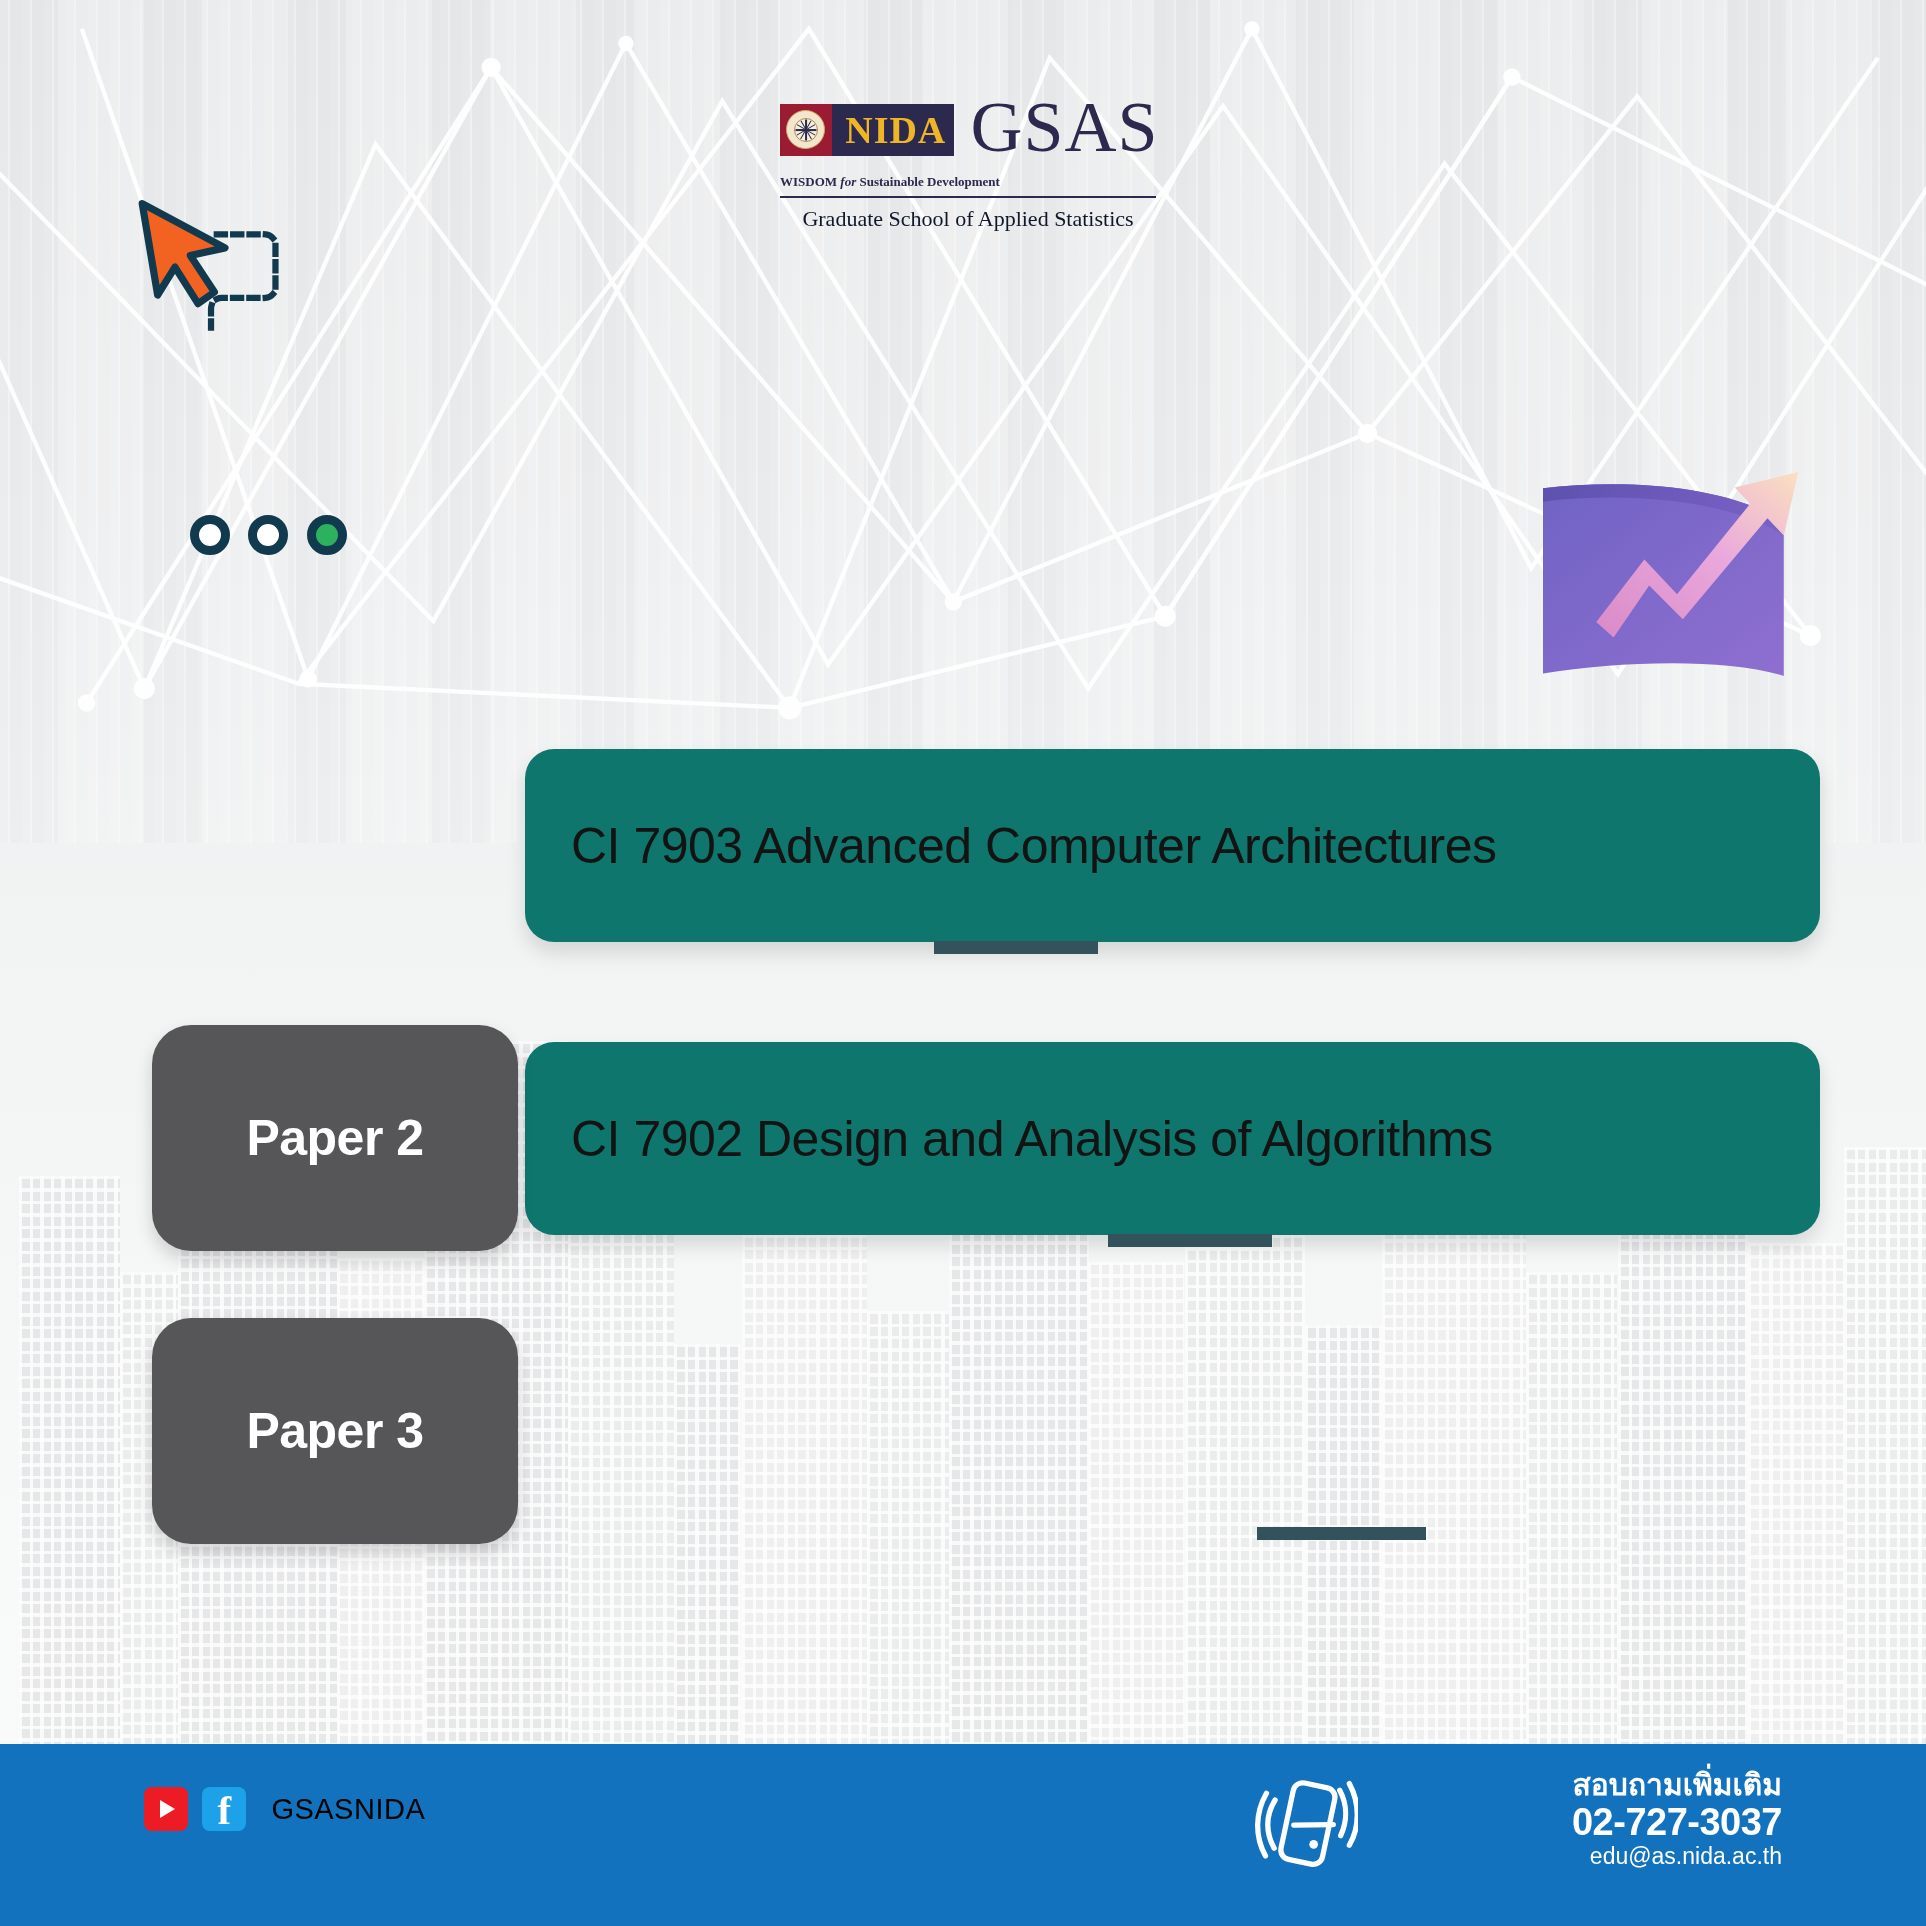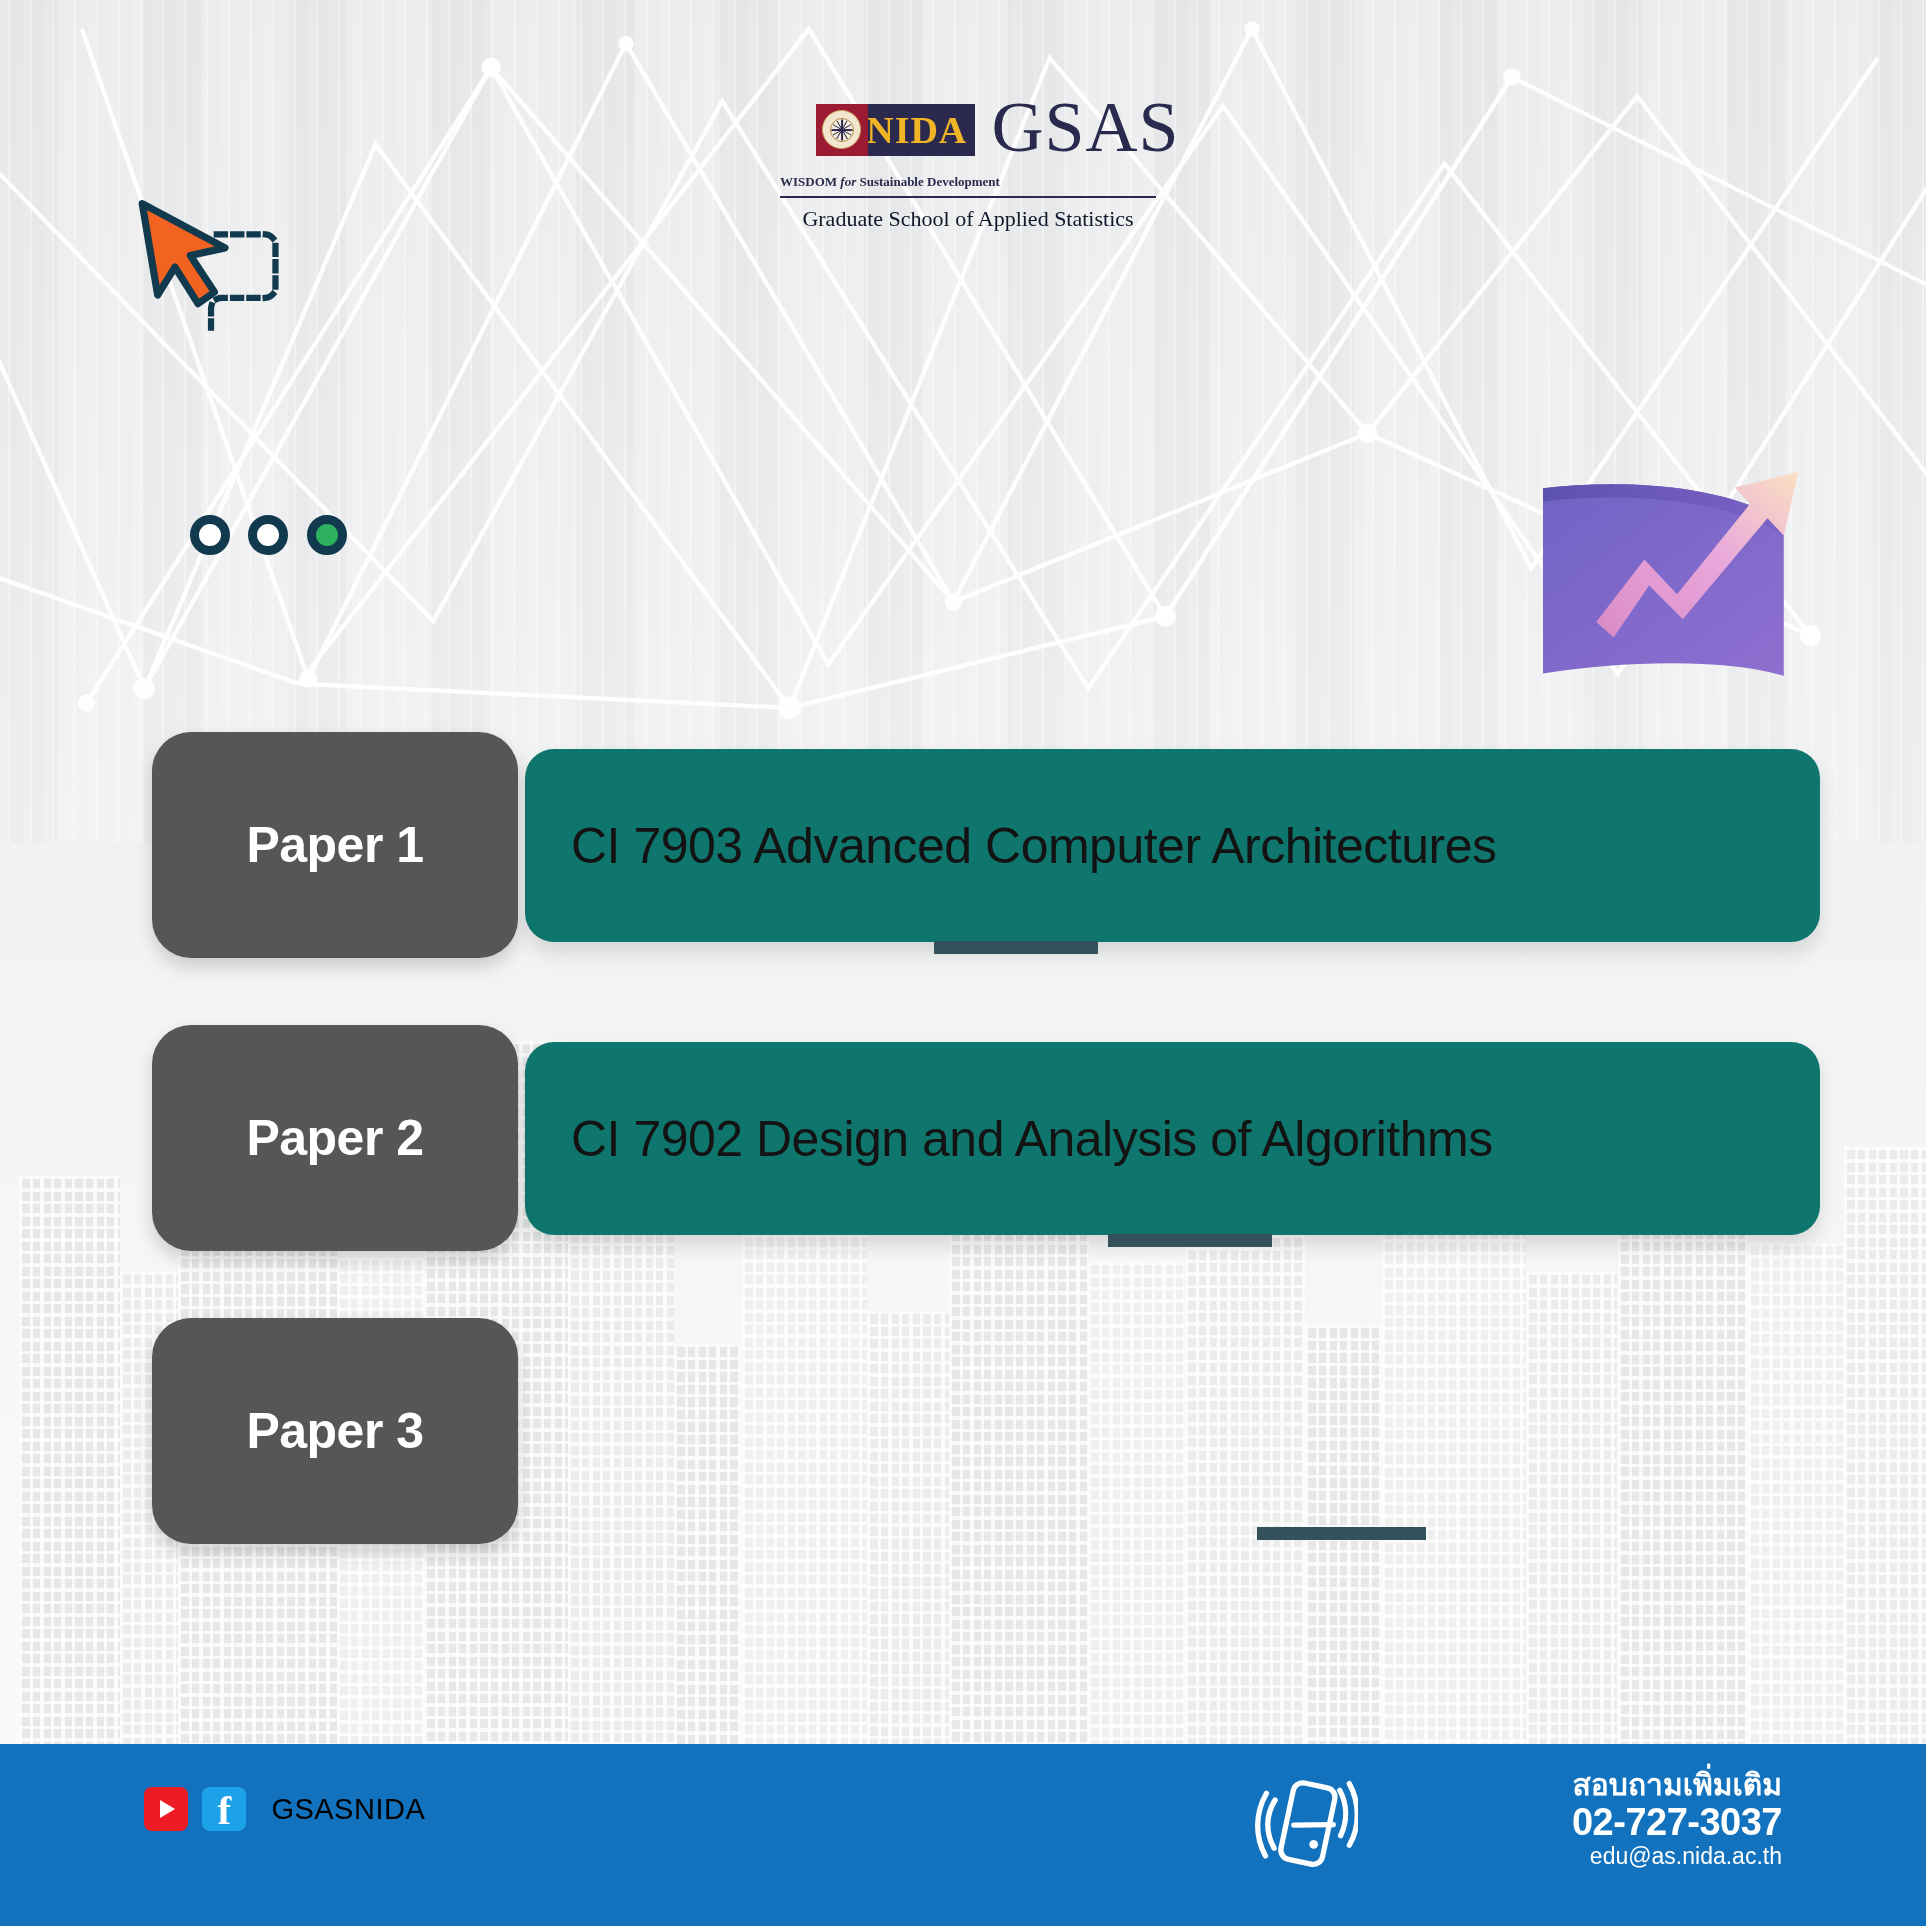--- a/index.html
+++ b/index.html
@@ -58,26 +58,25 @@
   
   .bg-net { position:absolute; inset:0; pointer-events:none; }
 
   
   .logo-block {
     position:absolute; left:780px; top:104px; width:376px;
     text-align:left;
   }
   .logo-row { display:flex; align-items:flex-start; gap:16.4px; }
   .nida-badge {
-    width:159px; height:52px;
+    width:174px; height:52px;
     background:#2b2a4e;
     position:relative;
     display:flex; align-items:center; justify-content:flex-end;
     overflow:hidden;
-    margin-left:36px;
   }
   .nida-badge .red {
     position:absolute; left:0; top:0; width:52px; height:52px; background:#9b1b33;
   }
   .nida-seal {
     position:absolute; left:6.3px; top:6.3px; width:39px; height:39px;
     border-radius:50%;
     background:#f2e6cf;
     border:1.4px solid #cfa95f;
     display:flex; align-items:center; justify-content:center;
@@ -326,23 +325,20 @@
     <path d="M110 358 L210 228 L278 300 L430 112 L398 78 L530 46 L500 178 L466 142 L290 352 L220 282 L146 390 Z" fill="url(#arrg)"></path>
   </svg>
 
   <div class="rows">
 
     <div class="row">
       <div class="card">
         <div class="card-title">CI 7903 Advanced Computer Architectures</div>
       </div>
       <div class="accent" style="left:934px; top:192px; width:164px;"></div>
-      <div class="pill">
-        <span class="pill-label">Paper 1</span>
-      </div>
     </div>
 
     <div class="row">
       <div class="card">
         <div class="card-title">CI 7902 Design and Analysis of Algorithms</div>
       </div>
       <div class="accent" style="left:1108px; top:192px; width:164px;"></div>
       <div class="pill">
         <span class="pill-label">Paper 2</span>
       </div>

